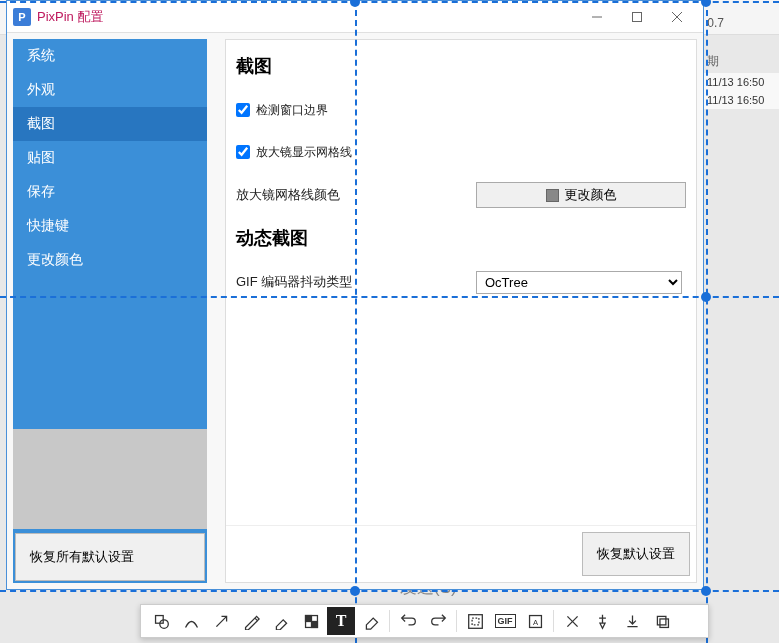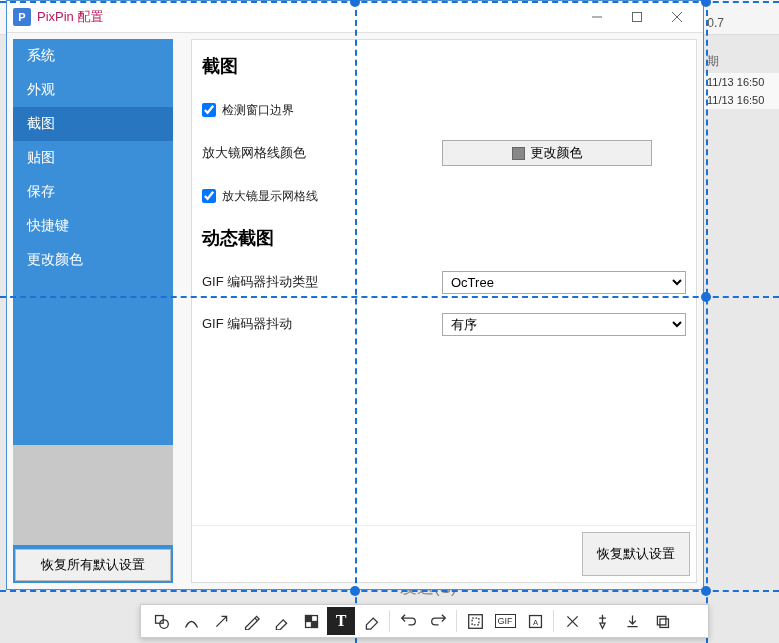--- a/index.html
+++ b/index.html
@@ -19,52 +19,52 @@
     .titlebar-btn { width: 40px; height: 28px; display: flex; align-items: center; justify-content: center; color: #666; cursor: pointer; }
     .titlebar-btn svg { width: 12px; height: 12px; }
     
     .window-body { flex: 1; display: flex; padding: 6px; gap: 18px; background: #f8f8f8; }
     
     .sidebar { width: 200px; background: #3b8fd8; display: flex; flex-direction: column; }
     .sidebar-main { flex: 1; }
     .sidebar-item { padding: 8px 14px; color: #fff; font-size: 14px; cursor: pointer; }
     .sidebar-item.active { background: #2876c0; }
     .sidebar-spacer { background: #c8c8c8; height: 100px; }
-    .sidebar-footer-btn { background: #f0f0f0; border: 1px solid #bbb; padding: 6px; text-align: center; font-size: 13px; cursor: pointer; margin: 4px 2px 2px 2px; }
+    .sidebar-footer-btn { background: #f0f0f0; border: 1px solid #bbb; padding: 14px; text-align: left; font-size: 13px; cursor: pointer; margin: 4px 2px 2px 2px; }
     
     .content { flex: 1; background: #fff; display: flex; flex-direction: column; border: 1px solid #ddd; }
     .content-main { flex: 1; padding: 14px 10px; overflow: auto; }
     .content-main h2 { font-size: 18px; font-weight: bold; margin-bottom: 20px; margin-top: 8px; }
     .content-main h2:first-child { margin-top: 0; }
     
     .form-row { display: flex; align-items: center; margin-bottom: 18px; min-height: 24px; }
     .form-row label { font-size: 12px; color: #222; }
     .form-row .checkbox { margin-right: 6px; width: 14px; height: 14px; }
     .form-row .label-col { width: 240px; font-size: 13px; color: #222; }
     .form-row .control-col { flex: 1; }
     
     .color-btn { width: 210px; padding: 3px 8px; background: #f0f0f0; border: 1px solid #aaa; font-size: 13px; cursor: pointer; display: inline-flex; align-items: center; justify-content: center; gap: 6px; }
     .color-swatch { width: 13px; height: 13px; background: #888; border: 1px solid #666; }
     
-    .select-ctrl { width: 244px; padding: 2px 4px; font-size: 13px; border: 1px solid #aaa; background: #fff; }
+    .select-ctrl { width: 206px; padding: 2px 4px; font-size: 13px; border: 1px solid #aaa; background: #fff; }
     
     .content-footer { padding: 6px; display: flex; justify-content: flex-end; border-top: 1px solid #eee; }
     .content-footer-btn { background: #f0f0f0; border: 1px solid #bbb; padding: 12px 14px; font-size: 13px; cursor: pointer; }
     
     .guide-h { position: absolute; left: 0; right: 0; border-top: 2px dashed #1a6fd8; pointer-events: none; z-index: 5; }
     .guide-v { position: absolute; top: 0; bottom: 0; border-left: 2px dashed #1a6fd8; pointer-events: none; z-index: 5; }
     .guide-handle { position: absolute; width: 10px; height: 10px; background: #1a6fd8; border-radius: 50%; z-index: 6; pointer-events: none; }
     
     .toolbar { position: absolute; bottom: 5px; left: 140px; right: 70px; height: 34px; background: #fff; border: 1px solid #ccc; display: flex; align-items: center; padding: 0 6px; gap: 2px; box-shadow: 0 2px 6px rgba(0,0,0,0.2); z-index: 10; }
     .toolbar-btn { width: 28px; height: 28px; display: flex; align-items: center; justify-content: center; cursor: pointer; color: #333; }
     .toolbar-btn svg { width: 17px; height: 17px; stroke: currentColor; fill: none; stroke-width: 1.5; }
     .toolbar-btn.invert { background: #222; color: #fff; }
     .toolbar-sep { width: 1px; height: 22px; background: #ddd; margin: 0 2px; }
     .toolbar-btn .txt { font-weight: bold; font-size: 16px; font-family: Georgia, serif; }
-    .toolbar-btn .box-txt { border: 1px solid #333; font-size: 9px; padding: 1px 2px; }
+    .toolbar-btn .box-txt { border: 1px solid #333; font-size: 9px; padding: 1px 2px; font-weight: bold; }
     .status-strip { position: absolute; bottom: 44px; left: 400px; font-size: 17px; color: #888; }
   </style>
 </head>
 <body>
 
 <div class="bg-panel"></div>
 <span class="bg-version">0.7</span>
 <div class="bg-date-col">
   <div class="bg-date-header">期</div>
   <div class="bg-date-row">11/13 16:50</div>
@@ -110,46 +110,38 @@
       <div class="sidebar-footer-btn">恢复所有默认设置</div>
     </div>
     <div class="content">
       <div class="content-main">
         <h2>截图</h2>
         <div class="form-row">
           <input type="checkbox" class="checkbox" checked="" style="">
           <label>检测窗口边界</label>
         </div>
         <div class="form-row">
+          <input type="checkbox" class="checkbox" checked="" style="">
+          <label>放大镜显示网格线</label>
+        </div>
+        <div class="form-row">
           <div class="label-col">放大镜网格线颜色</div>
           <div class="control-col">
             <button class="color-btn">
               <span class="color-swatch"></span>
               <span>更改颜色</span>
             </button>
           </div>
         </div>
-        <div class="form-row">
-          <input type="checkbox" class="checkbox" checked="" style="">
-          <label>放大镜显示网格线</label>
-        </div>
         <h2>动态截图</h2>
         <div class="form-row">
           <div class="label-col">GIF 编码器抖动类型</div>
           <div class="control-col">
             <select class="select-ctrl">
               <option>OcTree</option>
-            </select>
-          </div>
-        </div>
-        <div class="form-row">
-          <div class="label-col">GIF 编码器抖动</div>
-          <div class="control-col">
-            <select class="select-ctrl">
-              <option>有序</option>
             </select>
           </div>
         </div>
       </div>
       <div class="content-footer">
         <button class="content-footer-btn">恢复默认设置</button>
       </div>
     </div>
   </div>
 </div>

